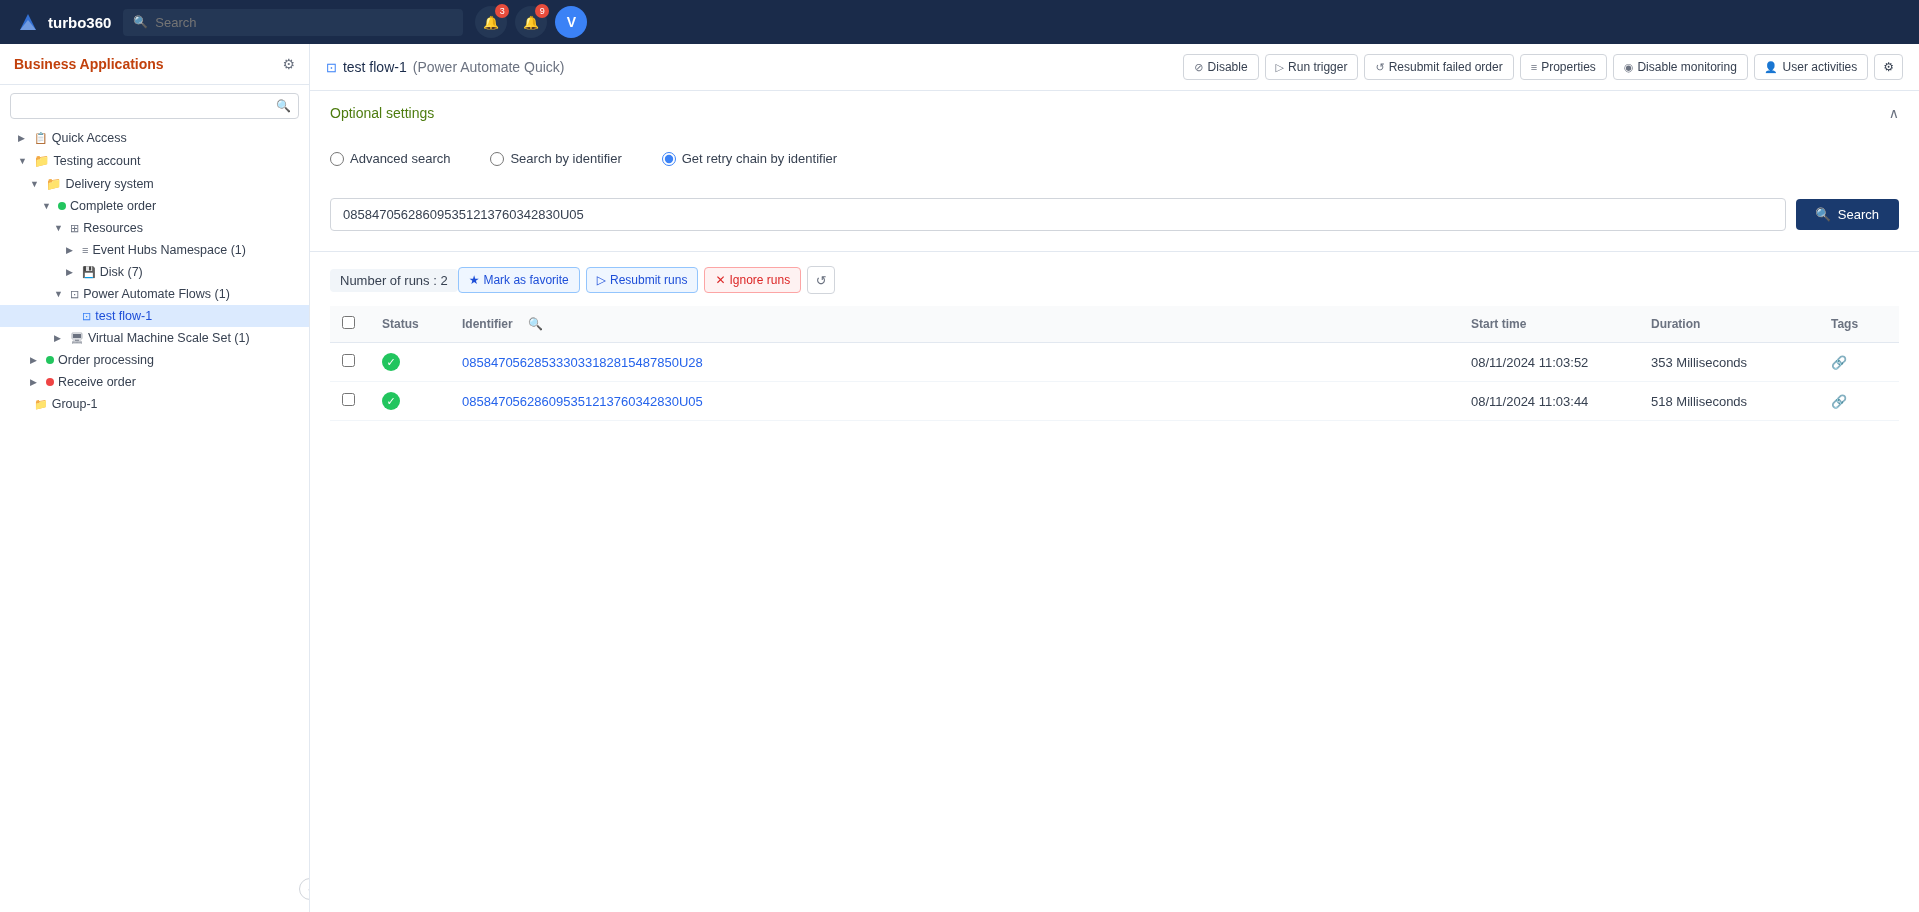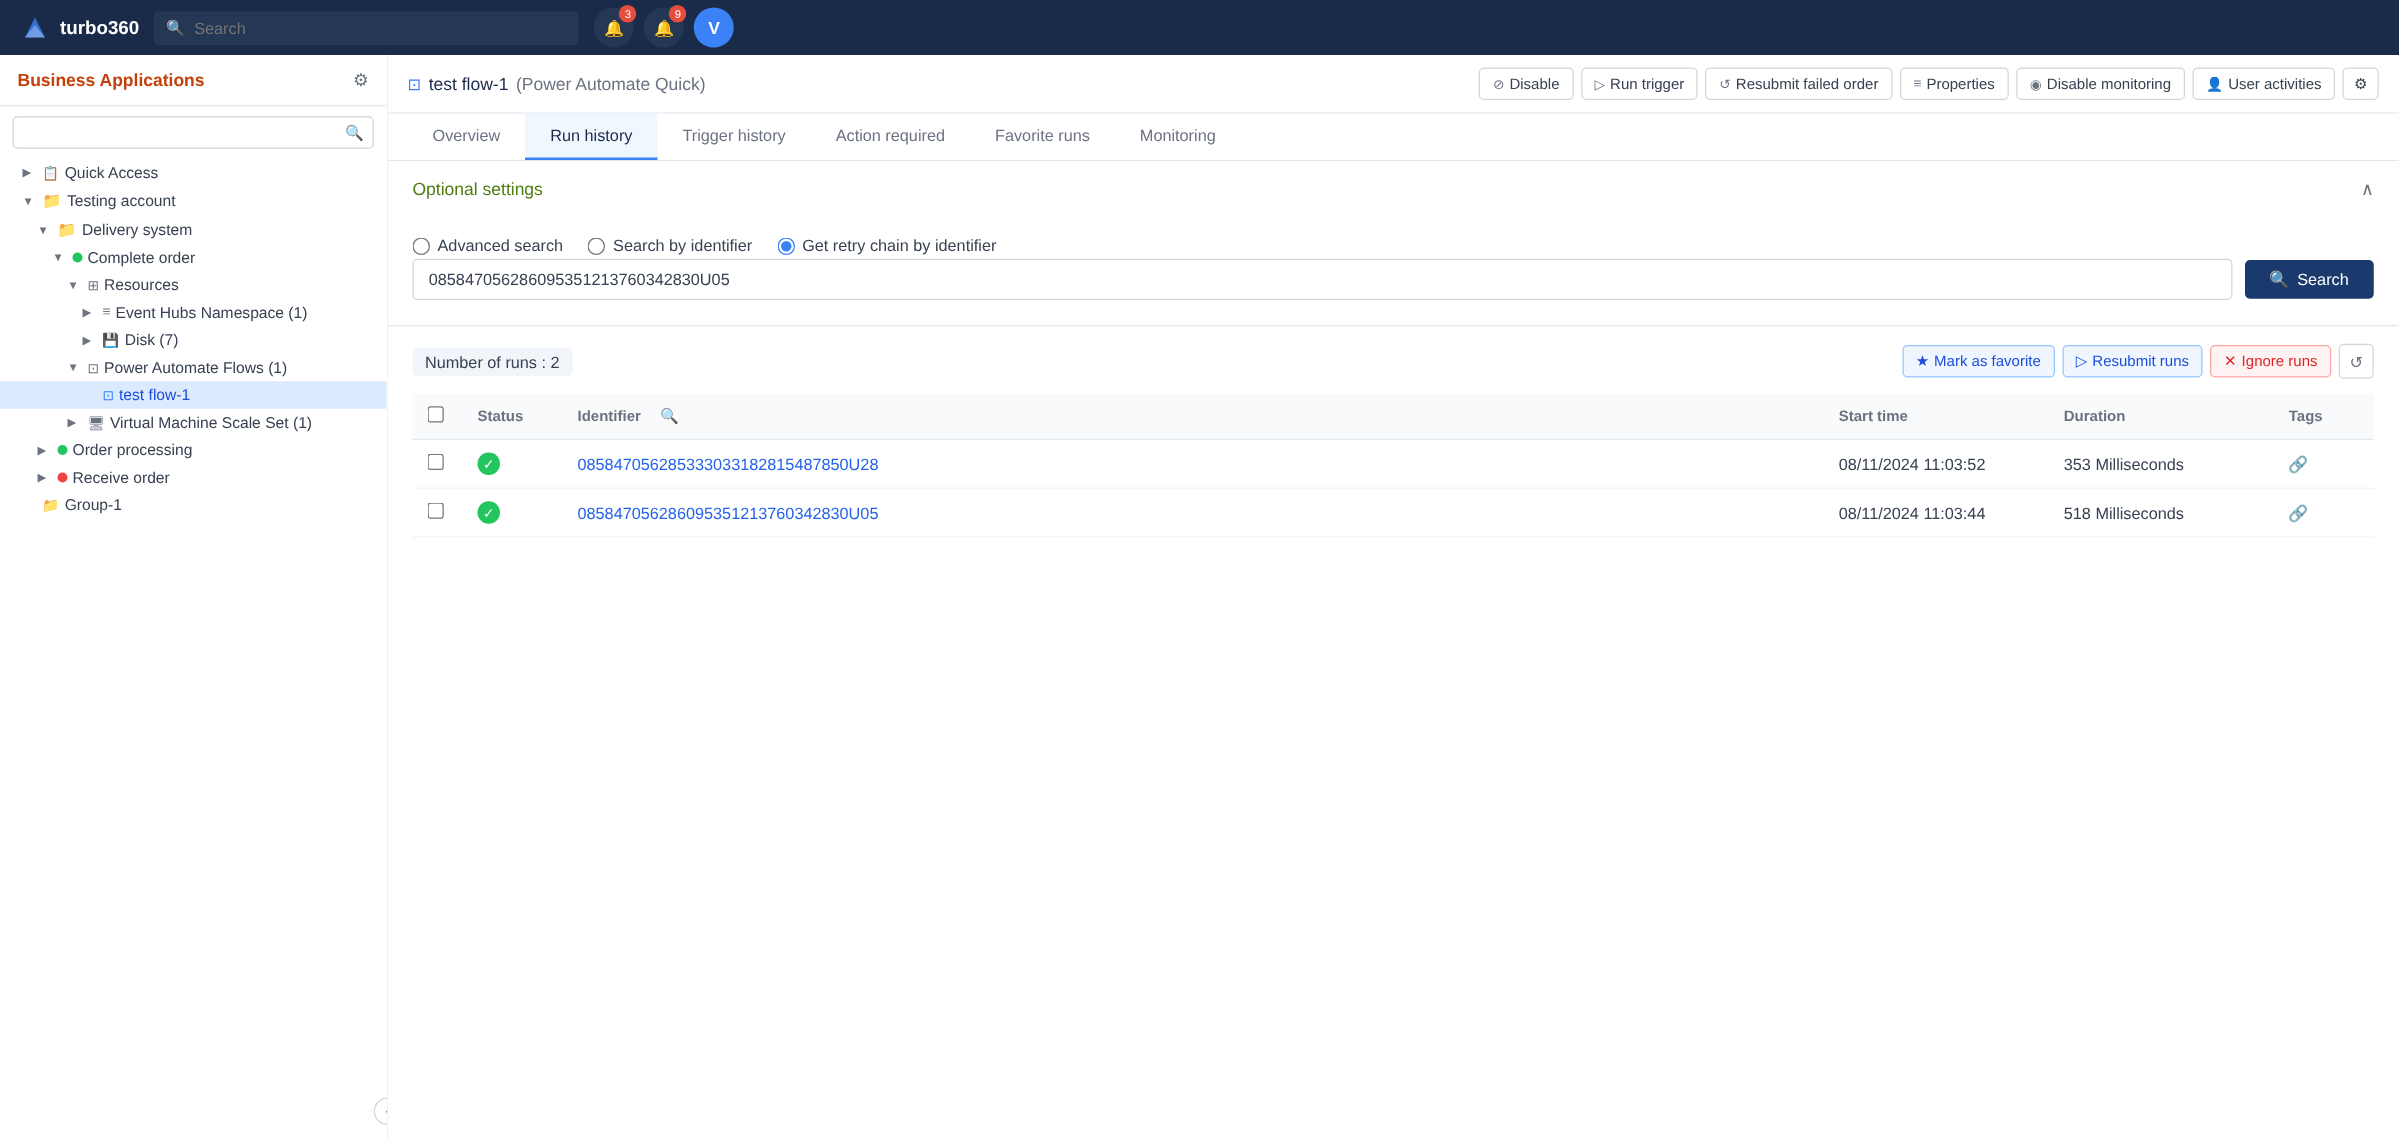--- a/index.html
+++ b/index.html
@@ -286,22 +286,22 @@
     .optional-settings-title {
       font-size: 14px;
       font-weight: 500;
       color: #4d7c0f;
     }
     .optional-settings-body {
       padding: 16px 20px 20px;
     }
     .radio-group {
       display: flex;
-      gap: 20px;
-      margin-bottom: 3px;
+      gap: 40px;
+      margin-bottom: 32px;
       align-items: center;
     }
     .radio-label {
       display: flex;
       align-items: center;
       gap: 6px;
       font-size: 13px;
       color: #374151;
       cursor: pointer;
     }
@@ -338,21 +338,21 @@
       white-space: nowrap;
     }
 
     
     .results-area {
       padding: 14px 20px;
     }
     .results-header {
       display: flex;
       align-items: center;
-      justify-content: space-between;
+      justify-content: flex-start;
       margin-bottom: 12px;
     }
     .run-count {
       font-size: 13px;
       color: #374151;
       background: #f1f5f9;
       padding: 4px 10px;
       border-radius: 4px;
     }
     .results-actions {
@@ -597,28 +597,20 @@
         <button class="hdr-btn">
           <span class="hdr-btn-icon">👤</span>
           <span>User activities</span>
         </button>
         <button class="hdr-btn" style="padding:5px 8px;">
           <span>⚙</span>
         </button>
       </div>
     </div>
 
-    <div class="tabs-bar">
-      <div class="tab">Overview</div>
-      <div class="tab active">Run history</div>
-      <div class="tab">Trigger history</div>
-      <div class="tab">Action required</div>
-      <div class="tab">Favorite runs</div>
-      <div class="tab">Monitoring</div>
-    </div>
 
     <div class="main-area">
 
       <div class="optional-settings">
         <div class="optional-settings-header">
           <span class="optional-settings-title">Optional settings</span>
           <span style="color:#6b7280;font-size:14px;">∧</span>
         </div>
         <div class="optional-settings-body">
           <div class="radio-group">

